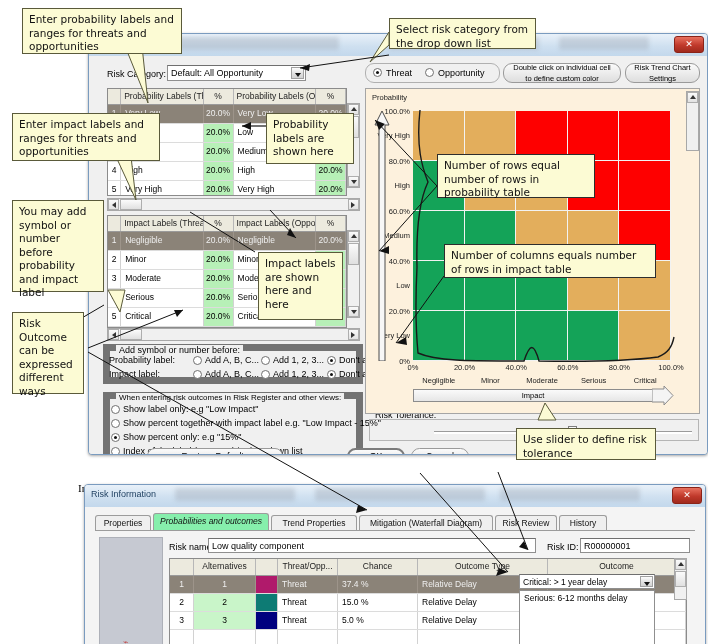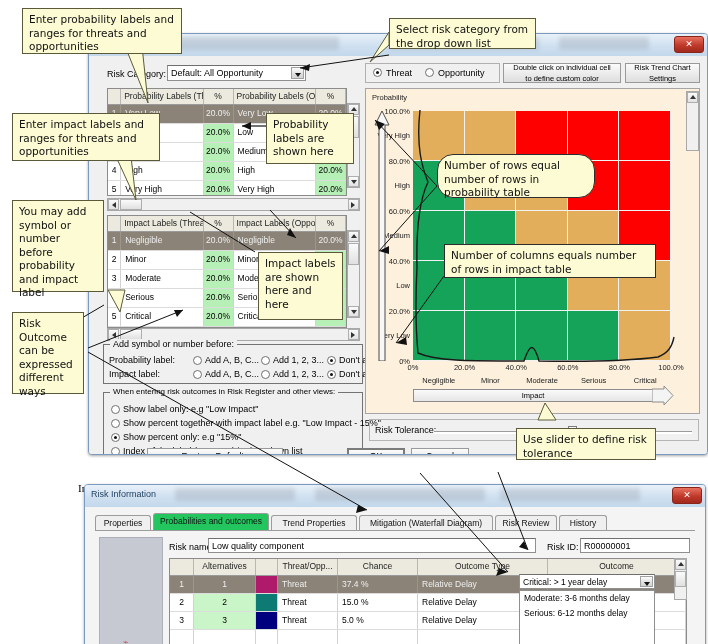--- a/index.html
+++ b/index.html
@@ -28,24 +28,24 @@
        overflow:hidden;line-height:13px;}
   .combo{position:absolute;background:#fff;border:1px solid #8f8f8f;border-top-color:#6f6f6f;
          font-size:9px;box-sizing:border-box;color:#000;white-space:nowrap;overflow:hidden;}
   .combo .v{position:absolute;left:3px;top:1px;line-height:13px;}
   .combo .arrow{position:absolute;right:1px;top:1px;bottom:1px;width:13px;
        background:linear-gradient(to bottom,#fdfdfd,#e3e3e3 50%,#d2d2d2);border:1px solid #a0a0a0;
        box-sizing:border-box;}
   .combo .arrow:after{content:"";position:absolute;left:3px;top:5px;border-left:3px solid transparent;
        border-right:3px solid transparent;border-top:4px solid #111;}
   .btn{position:absolute;background:linear-gradient(to bottom,#fbfbfb,#ededed 48%,#dedede);
-       border:1px solid #9a9a9a;border-radius:0;font-size:9px;text-align:center;color:#000;
+       border:1px solid #9a9a9a;border-radius:9px;font-size:9px;text-align:center;color:#000;
        box-sizing:border-box;display:flex;align-items:center;justify-content:center;line-height:11px;}
   .btn.def{border:2px solid #7b7b7b;}
-  .grp{position:absolute;border:1px solid #737373;box-sizing:border-box;}
+  .grp{position:absolute;border:7px solid #737373;box-sizing:border-box;}
   .grp>.cap{position:absolute;top:-6px;left:6px;background:#f0f0f0;padding:0 3px;font-size:9px;}
 
   .radio{position:absolute;width:9px;height:9px;border-radius:50%;background:#fff;
          border:1px solid #707070;box-sizing:border-box;}
   .radio.on:after{content:"";position:absolute;left:2px;top:2px;width:3px;height:3px;border-radius:50%;
          background:#111;}
 
   
   .grid{position:absolute;background:#fff;border:1px solid #8b8b8b;box-sizing:border-box;overflow:hidden;}
   .gridhead{display:flex;height:15px;background:#eceade;border-bottom:1px solid #9a9a9a;}
@@ -98,21 +98,21 @@
        font-size:10.5px;line-height:13.5px;color:#111;padding:4px 6px;z-index:40;
        font-family:"DejaVu Sans",sans-serif;}
   .callout.plain{border:1px solid #2d2d2d;}
   .leader{position:absolute;z-index:39;}
 
   
   .tabs{position:absolute;height:17px;}
   .tab{position:absolute;top:2px;height:15px;background:#efefef;border:1px solid #9c9c9c;
        border-bottom:none;border-radius:3px 3px 0 0;font-size:8.5px;line-height:15px;text-align:center;
        box-sizing:border-box;color:#111;white-space:nowrap;}
-  .tab.active{top:0;height:17px;background:#22c55e;z-index:3;font-weight:normal;}
+  .tab.active{top:0;height:17px;background:#86efac;z-index:3;font-weight:normal;font-style:italic;}
   .tabline{position:absolute;height:1px;background:#9c9c9c;}
 
   .dropopen{position:absolute;background:#fff;border:1px solid #8f8f8f;box-sizing:border-box;z-index:20;}
   .dropopen .o{font-size:8.5px;line-height:15px;height:15px;padding-left:4px;white-space:nowrap;}
 
   .capt{position:absolute;font-family:"Liberation Serif","DejaVu Serif",serif;font-size:11px;color:#000;margin-top:12px;}
 </style>
 </head>
 <body>
 
@@ -285,21 +285,21 @@
         <div class="lbl" style="left: 34px; top: 348px;">Show label only: e.g "Low Impact"</div>
         <div class="radio" style="left: 22px; top: 363px;"></div>
         <div class="lbl" style="left: 34px; top: 362px;">Show percent together with impact label e.g. "Low Impact - 15%"</div>
         <div class="radio on" style="left: 22px; top: 377px;"></div>
         <div class="lbl" style="left: 34px; top: 376px;">Show percent only: e.g "15%"</div>
         <div class="radio" style="left: 22px; top: 391px;"></div>
         <div class="lbl" style="left: 34px; top: 390px;">Index of the label (1,2,3,4...) in drop down list</div>
       </div>
 
     <div class="grp" style="left:280px;top:363px;width:330px;height:22px;border:1px solid #b5b5b5;"></div>
-    <div class="lbl" style="left:286px;top:369px;">Risk Tolerance:</div>
+    <div class="lbl" style="left:286px;top:354px;">Risk Tolerance:</div>
     <div class="abs" style="left:345px;top:370px;width:258px;height:12px;">
       <div class="abs" style="left:0;top:5px;width:258px;height:2px;background:#fff;border-top:1px solid #9b9b9b;"></div>
       <div class="abs" style="left:134px;top:0;width:7px;height:12px;background:linear-gradient(to bottom,#fafafa,#dcdcdc);border:1px solid #7d7d7d;"></div>
     </div>
 
     <div class="btn" style="left:58px;top:392px;width:136px;height:16px;">Restore Defaults</div>
     <div class="btn def" style="left:258px;top:392px;width:58px;height:17px;">OK</div>
     <div class="btn" style="left:322px;top:392px;width:58px;height:17px;">Cancel</div>
 
     <div class="chartpane" style="left:276px;top:32px;width:335px;height:326px;">
@@ -469,21 +469,20 @@
           </div>
         </div>
     </div>
 
     <div class="combo" style="left:434px;top:67px;width:136px;height:15px;">
       <div class="v" style="font-size:8.5px;">Critical: &gt; 1 year delay</div>
       <div class="arrow"></div>
     </div>
     <div class="dropopen" style="left:434px;top:83px;width:136px;height:77px;">
       <div id="drop-opts">
-          <div class="o">Moderate: 3-6 months delay</div>
           <div class="o">Serious: 6-12 months delay</div>
         </div>
     </div>
 
     <div class="vsb" style="left:589px;top:51px;width:13px;height:42px;">
       <div class="ar up"></div>
       <div class="thumb" style="top:12px;height:16px;"></div>
     </div>
   </div>
 </div>
@@ -531,21 +530,21 @@
 </svg>
 
 <div class="callout" style="left:22px;top:8px;width:160px;height:46px;">Enter probability labels and ranges for threats and opportunities</div>
 
 <div class="callout" style="left:389px;top:18px;width:147px;height:31px;">Select risk category from the drop down list</div>
 
 <div class="callout" style="left:12px;top:113px;width:148px;height:48px;">Enter impact labels and ranges for threats and opportunities</div>
 
 <div class="callout" style="left:266px;top:113px;width:88px;height:51px;">Probability labels are shown here</div>
 
-<div class="callout plain" style="left:437px;top:154px;width:158px;height:44px;border-radius:16px;">Number of rows equal number of rows in probability table</div>
+<div class="callout plain" style="left:437px;top:154px;width:158px;height:44px;">Number of rows equal number of rows in probability table</div>
 
 <div class="callout plain" style="left:444px;top:244px;width:212px;height:34px;">Number of columns equals number of rows in impact table</div>
 
 <div class="callout" style="left:12px;top:200px;width:92px;height:92px;">You may add symbol or number before probability and impact label</div>
 
 <div class="callout" style="left:258px;top:252px;width:85px;height:68px;">Impact labels are shown here and here</div>
 
 <div class="callout" style="left:12px;top:312px;width:72px;height:82px;">Risk Outcome can be expressed different ways</div>
 
 <div class="callout" style="left:516px;top:428px;width:140px;height:32px;">Use slider to define risk tolerance</div>

